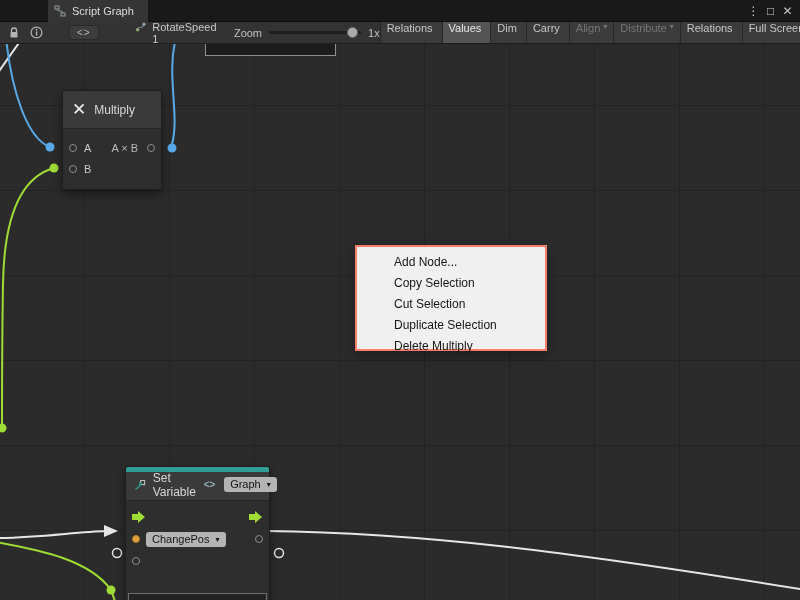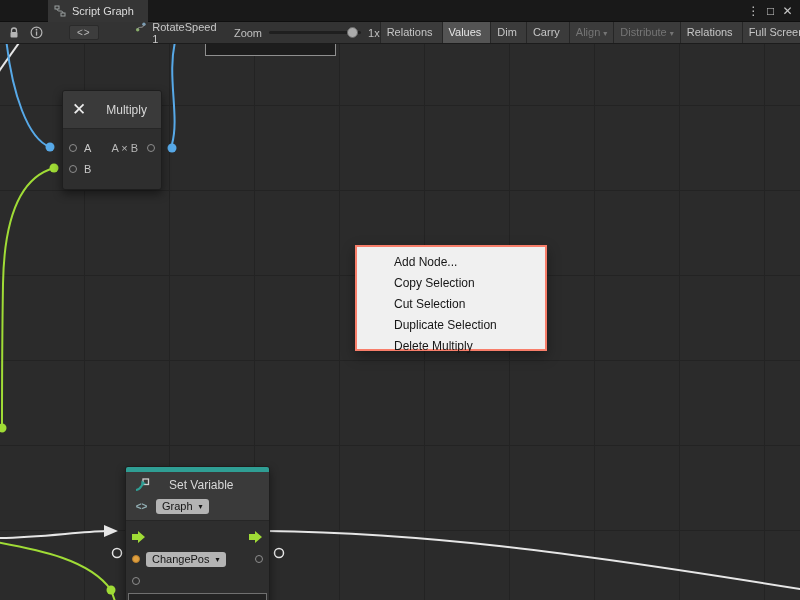--- a/index.html
+++ b/index.html
@@ -25,59 +25,59 @@
   .icon-info { margin-left:10px; }
   .code-box { margin-left:26px; background:#3d3d3d; border:1px solid #2a2a2a; border-radius:2px;
               padding:1px 7px; font-size:10px; color:#b8b8b8; letter-spacing:1px; }
   .breadcrumb { margin-left:36px; display:flex; align-items:flex-start; gap:6px; color:#c8c8c8; }
   .zoom-group { margin-left:16px; display:flex; align-items:center; gap:7px; }
   .zoom-track { position:relative; width:92px; height:3px; background:#1f1f1f;
                 border-radius:2px; }
   .zoom-knob  { position:absolute; left:78px; top:-4px; width:11px; height:11px;
                 border-radius:50%; background:#ababab; border:1px solid #6b6b6b; }
   .tb-buttons { margin-left:auto; margin-right:-12px; display:flex; height:22px; }
-  .tb-btn { display:flex; align-items:flex-end; gap:3px; padding:16px 6px; font-size:11px;
+  .tb-btn { display:flex; align-items:flex-start; gap:3px; padding:0 6px; font-size:11px;
             color:#c6c6c6; white-space:nowrap; background:#3b3b3b;
             border-left:1px solid #262626; cursor:default; }
   .tb-btn.selected { background:#545454; color:#e6e6e6; }
   .tb-btn.disabled { color:#757575; }
   .tb-btn .caret { font-size:8px; }
 
   
   .canvas { position:absolute; top:44px; left:0; right:0; bottom:0; background:#2b2b2b;
             background-image:linear-gradient(#232323 1px, transparent 1px),
                              linear-gradient(90deg,#232323 1px, transparent 1px);
             background-size:85px 85px; background-position:84px 61px; overflow:hidden; }
   .wires { position:absolute; left:0; top:0; pointer-events:none; }
 
   .partial-node { position:absolute; left:205px; top:0; width:131px; height:12px;
                   background:#1d1d1d; border:1px solid #8f8f8f; border-top:none; }
 
   
   .node { position:absolute; background:#2e2e2e; border:1px solid #1e1e1e; border-radius:3px;
           box-shadow:0 4px 10px rgba(0,0,0,.45); }
-  .node-title { font-size:12px; color:#d8d8d8;margin-left:12px; }
+  .node-title { font-size:12px; color:#d8d8d8; }
   .port-dot { width:8px; height:8px; border:1px solid #8d8d8d; border-radius:50%;
               flex:none; background:transparent; }
 
   
   .multiply-node { left:62px; top:46px; width:100px; height:100px; }
   .multiply-node .node-header { height:38px; background:#3a3a3a; border-radius:2px 2px 0 0;
                                 display:flex; align-items:center; gap:8px; padding:0 9px;
                                 border-bottom:1px solid #262626; }
   .mult-icon { font-size:17px; color:#ececec; line-height:1; }
   .multiply-node .node-body { padding-top:8px; }
   .port-row { height:21px; display:flex; align-items:center; gap:7px; padding:0 6px;
               font-size:11px; color:#c9c9c9; }
   .port-label.out { margin-left:auto; margin-right:2px; color:#b8b8b8; }
 
   
   .setvar-node { left:125px; top:422px; width:145px; height:150px; }
   .accent-strip { height:5px; background:#2f9e94; border-radius:2px 2px 0 0; }
-  .sv-header { background:#3a3a3a; padding:3px 8px 5px; display:flex; flex-direction:column;
+  .sv-header { background:#3a3a3a; padding:3px 8px 5px; display:flex; 
                gap:2px; border-bottom:1px solid #262626; }
   .sv-title-row { display:flex; align-items:center; gap:7px; height:20px; }
   .sv-kind-row  { display:flex; align-items:center; gap:7px; height:18px; }
   .sv-code { color:#93b0b5; font-size:10px; font-weight:bold; width:15px; text-align:center; }
   .dropdown { background:#b4b4b4; color:#141414; font-size:11px; border-radius:3px;
               padding:1px 6px; display:inline-flex; align-items:center; gap:6px;
               line-height:13px; cursor:default; }
   .dd-caret { font-size:8px; }
   .flow-row { height:22px; margin-top:5px; display:flex; align-items:center;
               justify-content:space-between; padding:0 6px; }

